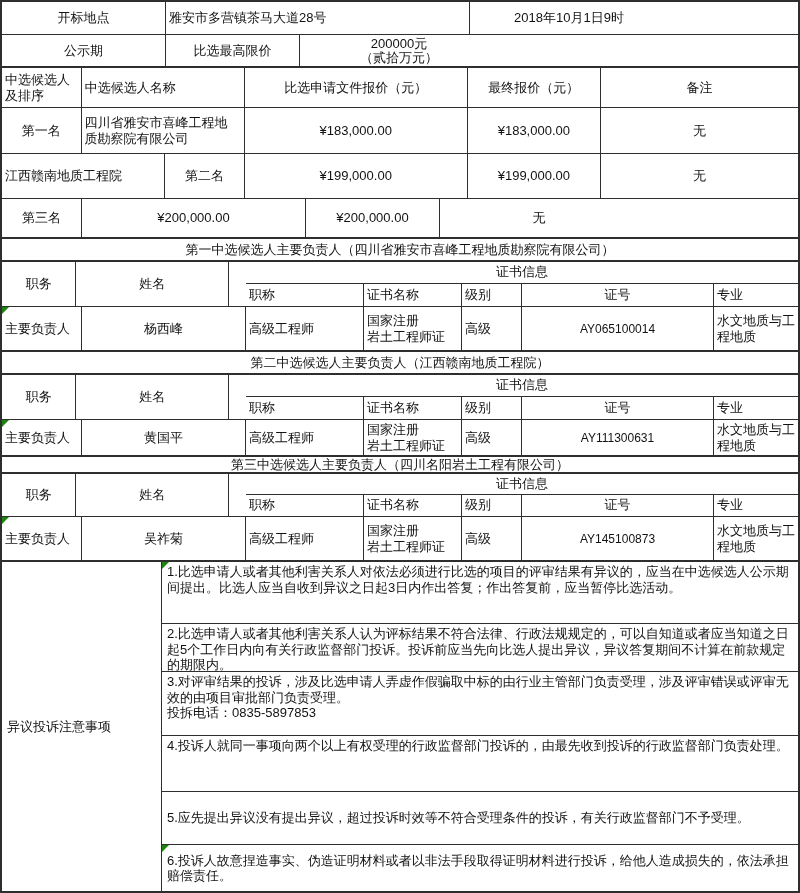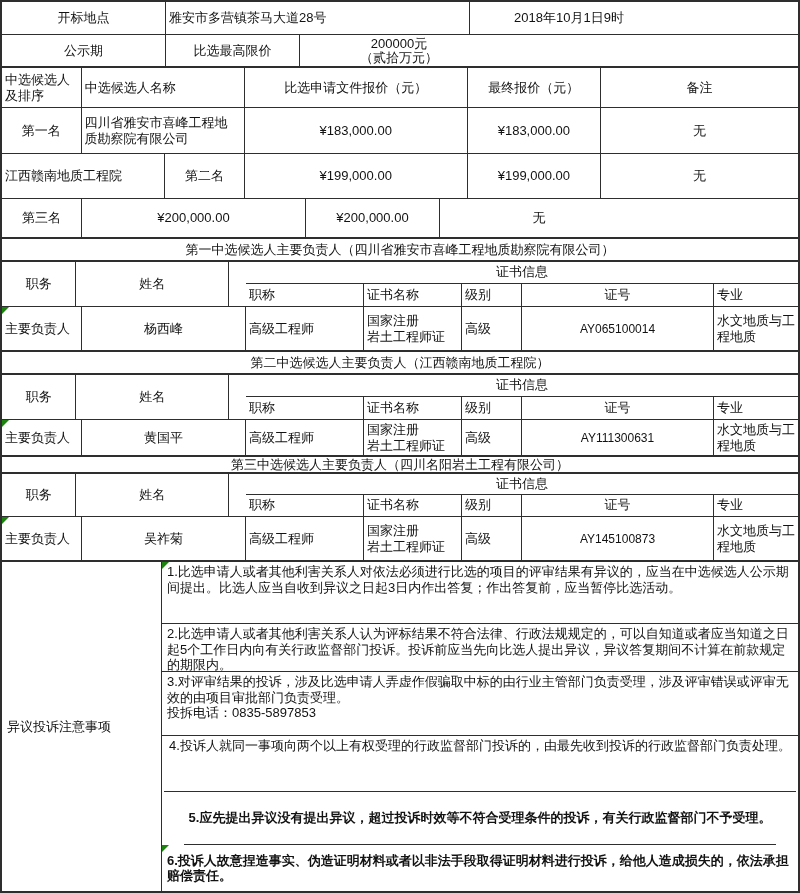--- a/index.html
+++ b/index.html
@@ -24,27 +24,27 @@
   .subrow{display:flex;box-sizing:border-box;}
   .flag::before{
     content:"";position:absolute;top:0;left:0;
     border-top:7px solid #1d830f;border-right:7px solid transparent;
   }
   .notice{display:flex;box-sizing:border-box;height:329px;}
   .notice-label{
     width:160px;box-sizing:border-box;border-right:1px solid #2e2e2e;
     display:flex;align-items:center;padding:0 5px;font-size:13px;
   }
-  .paras{flex:1;display:flex;flex-direction:column;align-items:center;}
+  .paras{flex:1;display:flex;flex-direction:column;}
   .para{
     box-sizing:border-box;border-bottom:1px solid #2e2e2e;
     padding:2px 5px;font-size:13px;line-height:15.5px;
     white-space:pre-line;word-break:break-all;position:relative;overflow:hidden;
   }
-  .para.vcen{display:flex;align-items:center;font-weight:bold;}
+  .para.vcen{display:flex;align-items:center;}
   .para.last{border-bottom:none;}
 </style>
 </head>
 <body>
 
 <div class="doc">
 
   <div class="row" style="height:33px">
     <div class="c ctr" style="width:164px">开标地点</div>
     <div class="c lft" style="width:304px">雅安市多营镇茶马大道28号</div>

